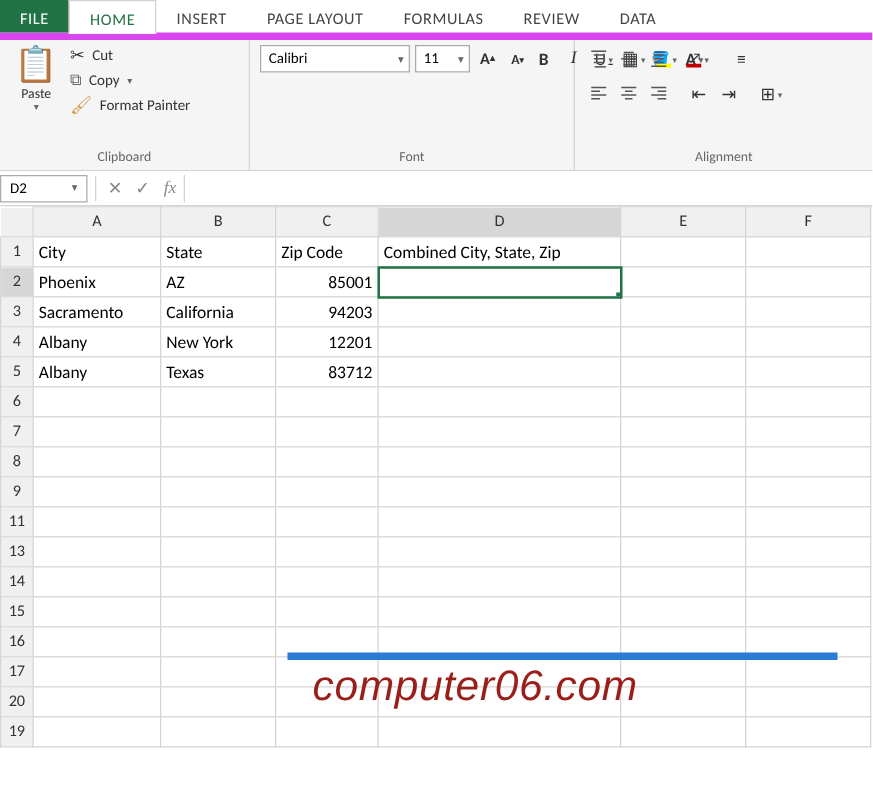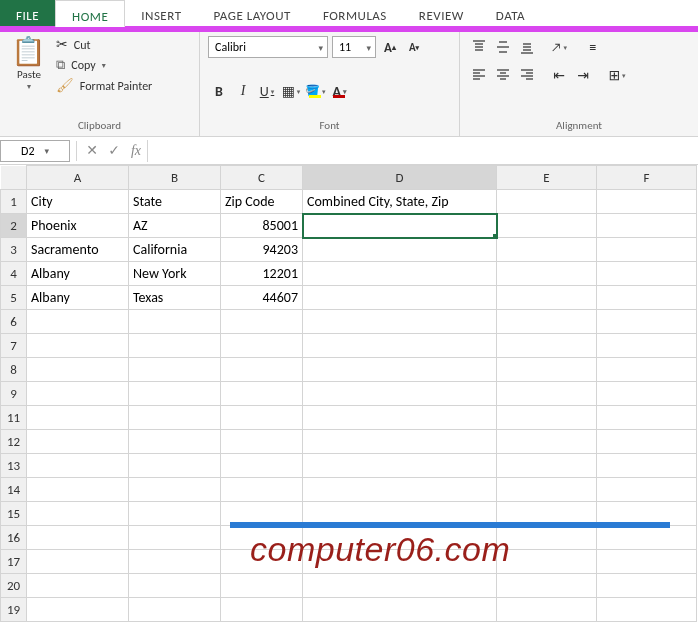--- a/index.html
+++ b/index.html
@@ -21,42 +21,42 @@
 .paste-btn{display:flex;flex-direction:column;align-items:center;width:42px;padding:2px;cursor:pointer}
 .paste-btn .icon{font-size:28px;line-height:1;color:#d19a4b}
 .paste-btn .lbl{font-size:11px;color:#333;margin-top:2px}
 .clip-mini{display:flex;flex-direction:column;gap:4px;font-size:12px;color:#333}
 .clip-mini div{display:flex;align-items:center;gap:6px;cursor:pointer}
 .scissors{color:#333;font-size:14px}
 .copy-icon{color:#666;font-size:13px}
 .brush-icon{color:#d19a4b;font-size:14px}
 
 
-.font-body{display:flex;flex-direction:column;gap:22px}
+.font-body{display:flex;flex-direction:row;gap:0}
 .font-row1{display:flex;gap:4px;align-items:center}
 .font-select{border:1px solid #ababab;background:#fff;height:22px;font-size:12px;padding:2px 16px 2px 6px;position:relative;display:flex;align-items:center;cursor:pointer}
 .font-select::after{content:"▾";position:absolute;right:4px;color:#666;font-size:9px}
 .fontname{width:120px}
 .fontsize{width:44px}
 .stepbtn{width:20px;height:22px;border:1px solid transparent;display:flex;align-items:center;justify-content:center;cursor:pointer;color:#333;font-size:13px;font-weight:bold}
 .font-row2{display:flex;gap:2px;align-items:center}
 .rbtn{min-width:22px;height:22px;display:flex;align-items:center;justify-content:center;cursor:pointer;border:1px solid transparent;color:#333;font-size:14px;position:relative}
 .rbtn.dd::after{content:"▾";font-size:7px;color:#666;margin-left:2px}
 .rbtn .bar{position:absolute;bottom:3px;left:4px;right:4px;height:3px}
 .fill-bar{background:#ffff00}
 .font-bar{background:#c00000}
 
 
 .align-body{display:flex;flex-direction:column;gap:6px}
 .align-row{display:flex;gap:2px}
 .align-row .rbtn svg{width:14px;height:14px}
 
 
 .fbar{display:flex;align-items:center;height:28px;border-bottom:1px solid #d4d4d4;background:#fff}
-.namebox{width:70px;height:22px;border:1px solid #ababab;margin:0 2px 0 0;padding:2px 20px;font-size:12px;display:flex;align-items:center;justify-content:space-between;cursor:text}
+.namebox{width:70px;height:22px;border:1px solid #ababab;margin:0 2px 0 0;padding:2px 7px;font-size:12px;display:flex;align-items:center;justify-content:space-between;cursor:text}
 .namebox::after{content:"▾";font-size:9px;color:#666}
 .fsep{width:1px;height:20px;background:#d4d4d4;margin:0 4px}
 .fbtn{width:22px;height:22px;display:flex;align-items:center;justify-content:center;color:#888;font-size:14px;cursor:pointer}
 .fx{font-style:italic;font-family:Georgia,serif}
 .finput{flex:1;height:22px;border:none;border-left:1px solid #d4d4d4;padding:2px 6px;font-size:12px}
 
 
 .grid{position:relative}
 .grid table{border-collapse:collapse;table-layout:fixed}
 .grid th,.grid td{border:1px solid #d4d4d4;font-weight:400;font-size:14px;font-family:Calibri,Arial,sans-serif;color:#000;height:24px;padding:0 4px;background:#fff;overflow:hidden;white-space:nowrap}
@@ -271,21 +271,21 @@
           <td class="col-B">New York</td>
           <td class="col-C txt-right">12201</td>
           <td class="col-D"></td>
           <td class="col-E"></td>
           <td class="col-F"></td>
         </tr>
         <tr>
           <th class="rowh">5</th>
           <td class="col-A">Albany</td>
           <td class="col-B">Texas</td>
-          <td class="col-C txt-right">44607</td>
+          <td class="col-C txt-right">83712</td>
           <td class="col-D"></td>
           <td class="col-E"></td>
           <td class="col-F"></td>
         </tr>
         <tr>
           <th class="rowh">6</th>
           <td class="col-A"></td>
           <td class="col-B"></td>
           <td class="col-C"></td>
           <td class="col-D"></td>
@@ -314,29 +314,20 @@
           <th class="rowh">9</th>
           <td class="col-A"></td>
           <td class="col-B"></td>
           <td class="col-C"></td>
           <td class="col-D"></td>
           <td class="col-E"></td>
           <td class="col-F"></td>
         </tr>
         <tr>
           <th class="rowh">11</th>
-          <td class="col-A"></td>
-          <td class="col-B"></td>
-          <td class="col-C"></td>
-          <td class="col-D"></td>
-          <td class="col-E"></td>
-          <td class="col-F"></td>
-        </tr>
-        <tr>
-          <th class="rowh">12</th>
           <td class="col-A"></td>
           <td class="col-B"></td>
           <td class="col-C"></td>
           <td class="col-D"></td>
           <td class="col-E"></td>
           <td class="col-F"></td>
         </tr>
         <tr>
           <th class="rowh">13</th>
           <td class="col-A"></td>

